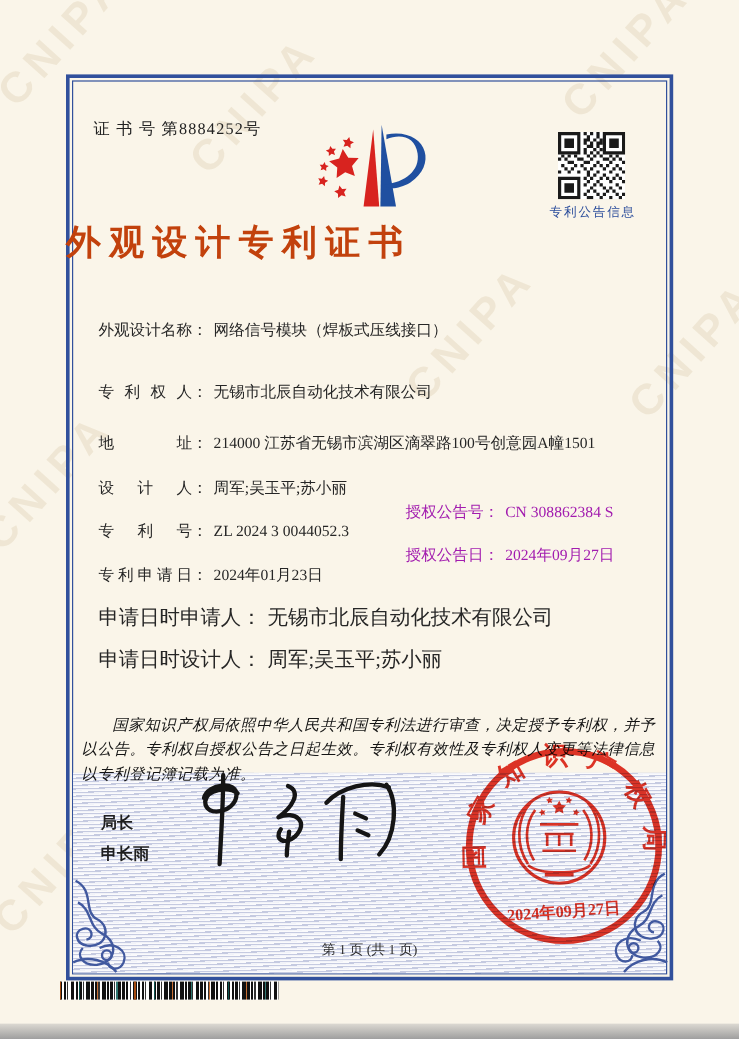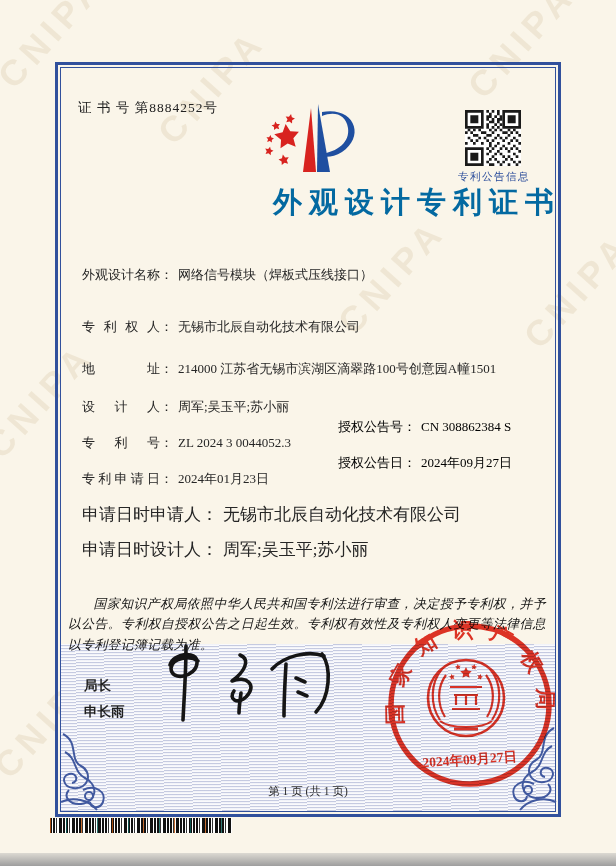--- a/index.html
+++ b/index.html
@@ -9,24 +9,24 @@
       font-size:36px;letter-spacing:6px;color:#b99e6b;opacity:.16;
       transform:rotate(-48deg);white-space:nowrap;pointer-events:none;}
   .border-outer{position:absolute;left:55px;top:62px;width:500px;height:749px;
       border:3px solid #31509c;}
   .border-inner{position:absolute;inset:2px;border:1px solid #31509c;}
   .certno{position:absolute;left:78px;top:99px;font-size:13.5px;color:#222;letter-spacing:1px;text-align:center;}
   .logo{position:absolute;left:248px;top:98px;}
   .qr{position:absolute;left:465px;top:110px;}
   .qr-cap{position:absolute;left:452px;top:170px;width:84px;text-align:center;
       font-size:10.5px;color:#2b4d9b;letter-spacing:1.5px;}
-  .title{position:absolute;left:55px;top:183px;width:506px;text-align:right;
-      font-size:29px;font-weight:bold;letter-spacing:7px;color:#0369a1;}
+  .title{position:absolute;left:55px;top:183px;width:506px;text-align:left;
+      font-size:29px;font-weight:bold;letter-spacing:7px;color:#c2410c;}
   .row{position:absolute;left:82px;font-size:13px;line-height:18px;color:#262626;white-space:pre;margin-top:16px;}
-  .rcol{position:absolute;left:338px;font-size:13px;line-height:18px;color:#000000;white-space:pre;}
+  .rcol{position:absolute;left:338px;font-size:13px;line-height:18px;color:#a21caf;white-space:pre;}
   .row-sm{font-size:17px;}
   .lab{display:inline-block;width:78px;text-align:justify;text-align-last:justify;}
   .lab.auto{width:auto;text-align:left;text-align-last:auto;}
   .val{margin-left:5px;}
   .body-par{position:absolute;left:68px;top:581px;width:478px;font-size:12.8px;
       line-height:20.5px;font-style:italic;color:#141414;text-align:justify;
       text-indent:2em;letter-spacing:.4px;}
   .band{position:absolute;left:61px;top:644px;width:494px;height:167px;
       background:
         repeating-linear-gradient(178deg,rgba(255,255,255,.85) 0 1px,rgba(173,180,211,.5) 1px 2px,rgba(244,245,250,.9) 2px 3px),

